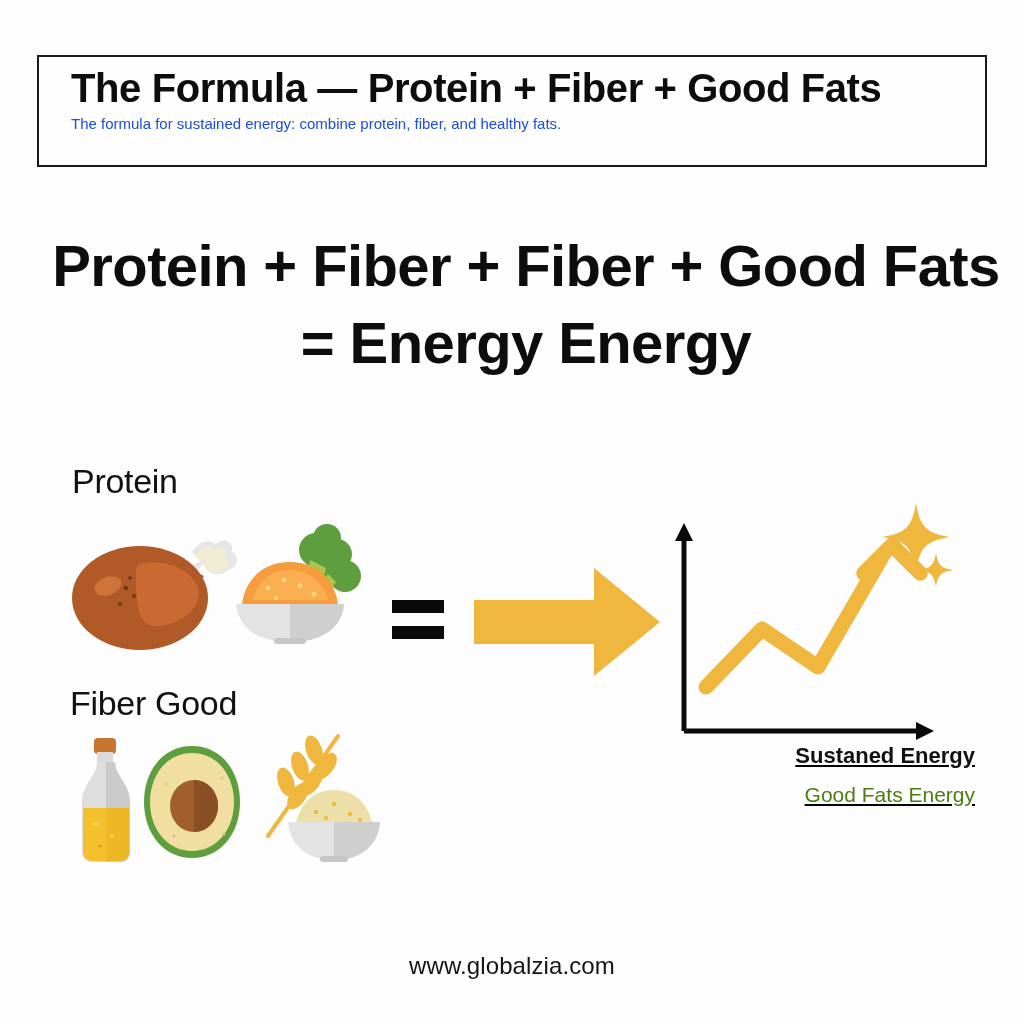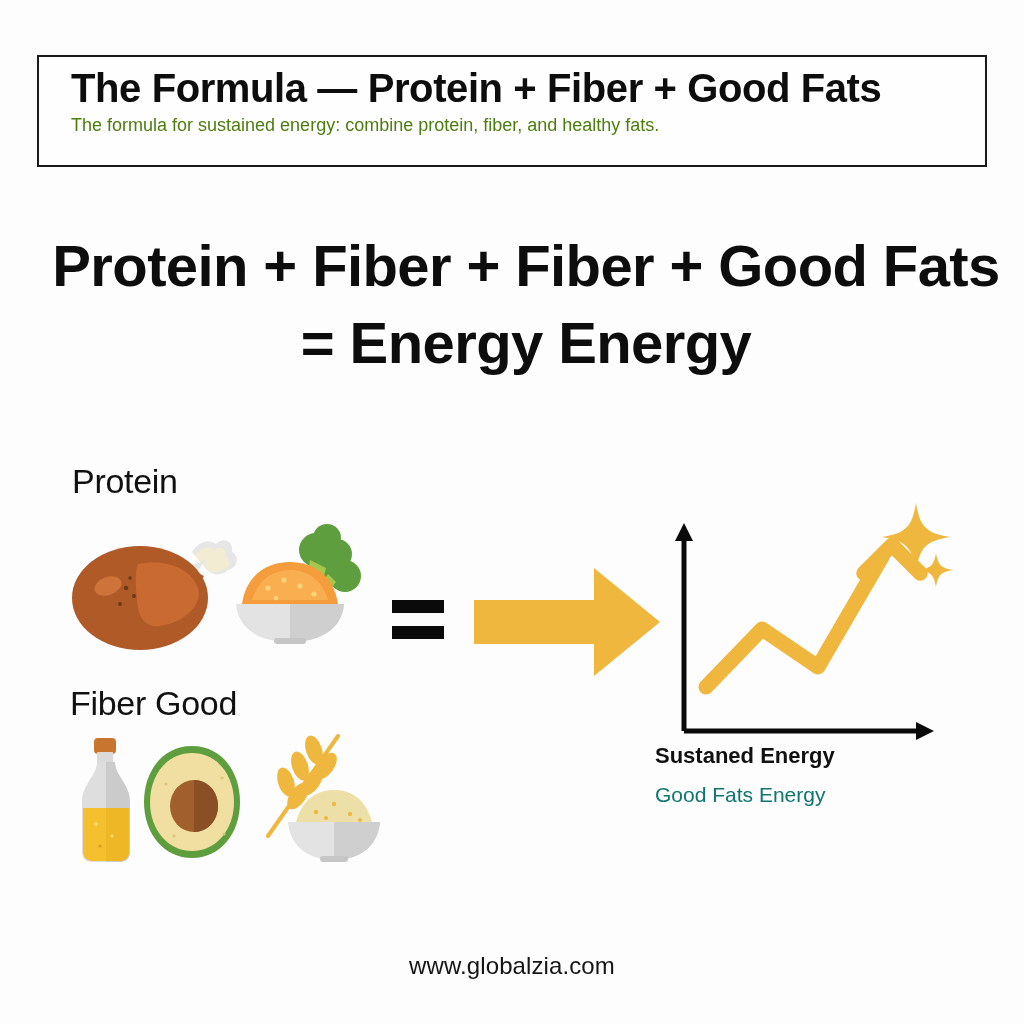--- a/index.html
+++ b/index.html
@@ -38,23 +38,23 @@
   .header-title {
     font-size: 40px;
     font-weight: bold;
     color: #0d0d0d;
     letter-spacing: -0.4px;
     line-height: 1.06;
     white-space: nowrap;
   }
   .header-sub {
     margin-top: 7px;
-    font-size: 18px;
+    font-size: 15px;
     font-weight: normal;
-    color: #4d7c0f;
+    color: #1d4ed8;
     line-height: 1.1;
     white-space: nowrap;
   }
 
   
   .formula {
     position: absolute;
     left: 14px;
     top: 228px;
     width: 1024px;
@@ -113,34 +113,35 @@
     left: 660px;
     top: 485px;
     width: 310px;
     height: 260px;
   }
   .chart-caption-wrap {
     position: absolute;
     left: 655px;
     top: 742px;
     width: 320px;
-    text-align: left;
+    text-align: right;
+    text-decoration: underline;
   }
   .chart-cap-main {
     font-size: 22px;
     font-weight: bold;
     color: #111111;
     line-height: 1.25;
     white-space: nowrap;
   }
   .chart-cap-sub {
     margin-top: 12px;
     font-size: 21px;
     font-weight: normal;
-    color: #0f766e;
+    color: #4d7c0f;
     line-height: 1.25;
     white-space: nowrap;
   }
 
   
   .icon-drumstick { position: absolute; left: 64px;  top: 516px; width: 172px; height: 130px; }
   .icon-veg-bowl  { position: absolute; left: 232px; top: 520px; width: 132px; height: 126px; }
   .icon-oil       { position: absolute; left: 68px;  top: 736px; width: 76px;  height: 128px; }
   .icon-avocado   { position: absolute; left: 140px; top: 744px; width: 104px; height: 116px; }
   .icon-wheat     { position: absolute; left: 262px; top: 730px; width: 84px;  height: 110px; }

